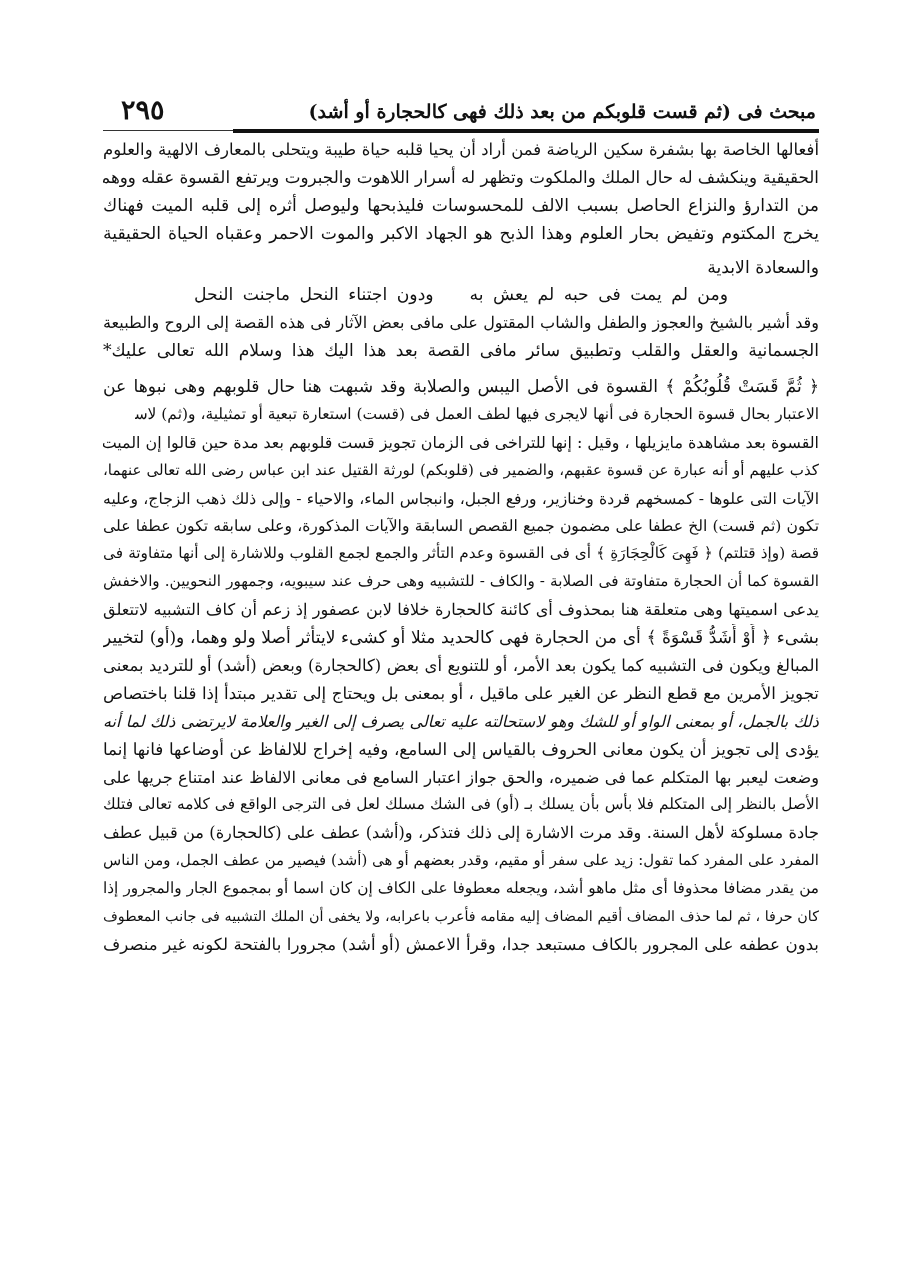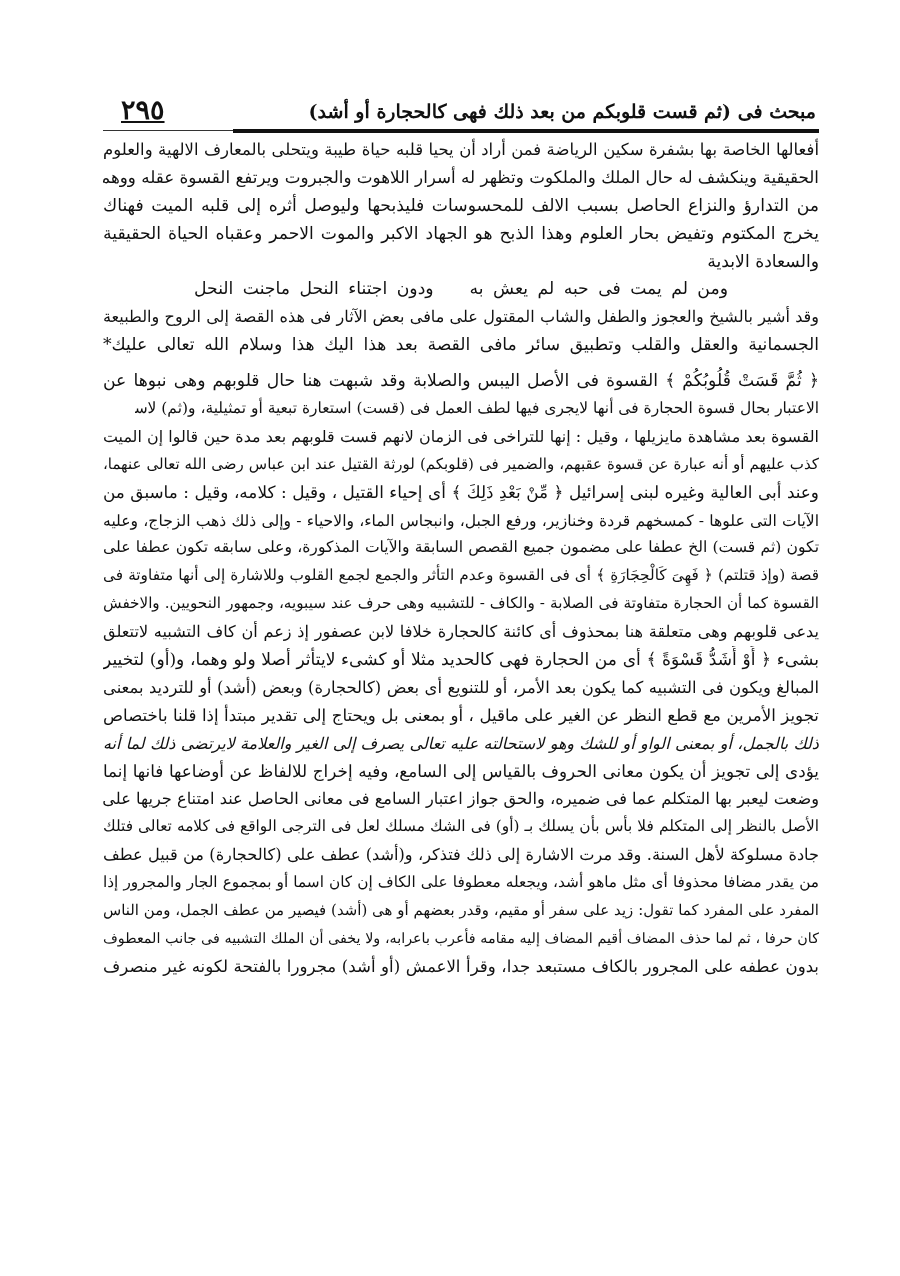--- a/index.html
+++ b/index.html
@@ -10,21 +10,21 @@
     .page { position: absolute; left: 103px; top: 92px; width: 716px; }
     .header {
       position: relative; height: 42px; direction: rtl;
     }
     .header-title {
       position: absolute; right: 3px; top: 8px; font-size: 19px; font-weight: bold;
       white-space: nowrap;
     }
     .page-number {
       position: absolute; left: 18px; top: 2px; font-size: 27px; font-weight: bold;
-      letter-spacing: 3px; direction: ltr; text-decoration: underline;
+      letter-spacing: 3px; direction: ltr;
     }
     .rule-thin { position: absolute; left: 0; top: 38px; width: 130px; height: 1px; background: #333; }
     .rule-thick { position: absolute; left: 130px; right: 0; top: 37px; height: 4px; background: #111; }
     .body { direction: rtl; margin-top: 2px; }
     .line {
       font-size: 17.2px; line-height: 27.9px; height: 27.9px; white-space: nowrap;
       text-align: justify; text-align-last: justify; overflow: hidden;
     }
     .line.short { text-align-last: right; }
     .verse {
@@ -42,47 +42,46 @@
     <div class="page-number">٢٩٥</div>
     <div class="rule-thin"></div>
     <div class="rule-thick"></div>
   </div>
 
   <div class="body">
     <div class="line" style="white-space: nowrap; font-size: 16.482px;">أفعالها الخاصة بها بشفرة سكين الرياضة فمن أراد أن يحيا قلبه حياة طيبة ويتحلى بالمعارف الالهية والعلوم</div>
     <div class="line" style="white-space: nowrap; font-size: 16.7406px;">الحقيقية وينكشف له حال الملك والملكوت وتظهر له أسرار اللاهوت والجبروت ويرتفع القسوة عقله ووهمه</div>
     <div class="line" style="white-space: nowrap;">من التدارؤ والنزاع الحاصل بسبب الالف للمحسوسات فليذبحها وليوصل أثره إلى قلبه الميت فهناك</div>
     <div class="line" style="white-space: nowrap;">يخرج المكتوم وتفيض بحار العلوم وهذا الذبح هو الجهاد الاكبر والموت الاحمر وعقباه الحياة الحقيقية</div>
-    <div class="line short" style="white-space: nowrap;">والسعادة الابدية</div>
+    <div class="line short" style="white-space: nowrap; margin-top: 6px;">والسعادة الابدية</div>
 
     <div class="line verse" style="white-space: nowrap;">
       <span>ومن لم يمت فى حبه لم يعش به</span><span class="gap"></span><span>ودون اجتناء النحل ماجنت النحل</span>
     </div>
 
     <div class="line" style="white-space: nowrap; font-size: 16.0555px;">وقد أشير بالشيخ والعجوز والطفل والشاب المقتول على مافى بعض الآثار فى هذه القصة إلى الروح والطبيعة</div>
     <div class="line" style="white-space: nowrap;">الجسمانية والعقل والقلب وتطبيق سائر مافى القصة بعد هذا اليك هذا وسلام الله تعالى عليك*</div>
 
     <div class="para-gap"></div>
 
     <div class="line" style="white-space: nowrap;">﴿ ثُمَّ قَسَتْ قُلُوبُكُمْ ﴾ القسوة فى الأصل اليبس والصلابة وقد شبهت هنا حال قلوبهم وهى نبوها عن</div>
     <div class="line" style="white-space: nowrap; font-size: 15.4724px; margin-left: 32px;">الاعتبار بحال قسوة الحجارة فى أنها لايجرى فيها لطف العمل فى (قست) استعارة تبعية أو تمثيلية، و(ثم) لاستبعاد</div>
-    <div class="line" style="white-space: nowrap; font-size: 15.8822px;">القسوة بعد مشاهدة مايزيلها ، وقيل : إنها للتراخى فى الزمان لانهم قست قلوبهم بعد مدة حين قالوا إن الميت</div>
+    <div class="line" style="white-space: nowrap; font-size: 15.8822px;">القسوة بعد مشاهدة مايزيلها ، وقيل : إنها للتراخى فى الزمان تجويز قست قلوبهم بعد مدة حين قالوا إن الميت</div>
     <div class="line" style="white-space: nowrap; font-size: 15.0351px;">كذب عليهم أو أنه عبارة عن قسوة عقبهم، والضمير فى (قلوبكم) لورثة القتيل عند ابن عباس رضى الله تعالى عنهما،</div>
-    <div class="line" style="white-space: nowrap; font-size: 16.8402px;">وعند أبى العالية وغيره لبنى إسرائيل ﴿ مِّنْ بَعْدِ ذَلِكَ ﴾ أى إحياء القتيل ، وقيل : كلامه، وقيل : ماسبق من</div>
     <div class="line" style="white-space: nowrap; font-size: 15.6315px;">الآيات التى علوها - كمسخهم قردة وخنازير، ورفع الجبل، وانبجاس الماء، والاحياء - وإلى ذلك ذهب الزجاج، وعليه</div>
     <div class="line" style="white-space: nowrap; font-size: 15.6197px;">تكون (ثم قست) الخ عطفا على مضمون جميع القصص السابقة والآيات المذكورة، وعلى سابقه تكون عطفا على</div>
     <div class="line" style="white-space: nowrap; font-size: 15.3182px;">قصة (وإذ قتلتم) ﴿ فَهِىَ كَالْحِجَارَةِ ﴾ أى فى القسوة وعدم التأثر والجمع لجمع القلوب وللاشارة إلى أنها متفاوتة فى</div>
     <div class="line" style="white-space: nowrap; font-size: 15.2183px;">القسوة كما أن الحجارة متفاوتة فى الصلابة - والكاف - للتشبيه وهى حرف عند سيبويه، وجمهور النحويين. والاخفش</div>
-    <div class="line" style="white-space: nowrap; font-size: 16.1478px;">يدعى قلوبهم وهى متعلقة هنا بمحذوف أى كائنة كالحجارة خلافا لابن عصفور إذ زعم أن كاف التشبيه لاتتعلق</div>
+    <div class="line" style="white-space: nowrap; font-size: 16.1478px;">يدعى اسميتها وهى متعلقة هنا بمحذوف أى كائنة كالحجارة خلافا لابن عصفور إذ زعم أن كاف التشبيه لاتتعلق</div>
     <div class="line" style="white-space: nowrap; font-size: 17.0972px;">بشىء ﴿ أَوْ أَشَدُّ قَسْوَةً ﴾ أى من الحجارة فهى كالحديد مثلا أو كشىء لايتأثر أصلا ولو وهما، و(أو) لتخيير</div>
     <div class="line" style="white-space: nowrap; font-size: 16.3935px;">المبالغ ويكون فى التشبيه كما يكون بعد الأمر، أو للتنويع أى بعض (كالحجارة) وبعض (أشد) أو للترديد بمعنى</div>
     <div class="line" style="white-space: nowrap; font-size: 16.6168px;">تجويز الأمرين مع قطع النظر عن الغير على ماقيل ، أو بمعنى بل ويحتاج إلى تقدير مبتدأ إذا قلنا باختصاص</div>
     <div class="line" style="white-space: nowrap; font-size: 15.9966px; font-style: italic;">ذلك بالجمل، أو بمعنى الواو أو للشك وهو لاستحالته عليه تعالى يصرف إلى الغير والعلامة لايرتضى ذلك لما أنه</div>
     <div class="line" style="white-space: nowrap; font-size: 16.798px; font-family: Liberation Serif, serif;">يؤدى إلى تجويز أن يكون معانى الحروف بالقياس إلى السامع، وفيه إخراج للالفاظ عن أوضاعها فانها إنما</div>
-    <div class="line" style="white-space: nowrap; font-size: 16.1954px;">وضعت ليعبر بها المتكلم عما فى ضميره، والحق جواز اعتبار السامع فى معانى الحاصل عند امتناع جريها على</div>
+    <div class="line" style="white-space: nowrap; font-size: 16.1954px;">وضعت ليعبر بها المتكلم عما فى ضميره، والحق جواز اعتبار السامع فى معانى الالفاظ عند امتناع جريها على</div>
     <div class="line" style="white-space: nowrap; font-size: 15.3557px;">الأصل بالنظر إلى المتكلم فلا بأس بأن يسلك بـ (أو) فى الشك مسلك لعل فى الترجى الواقع فى كلامه تعالى فتلك</div>
     <div class="line" style="white-space: nowrap; font-size: 16.1661px;">جادة مسلوكة لأهل السنة. وقد مرت الاشارة إلى ذلك فتذكر، و(أشد) عطف على (كالحجارة) من قبيل عطف</div>
+    <div class="line" style="white-space: nowrap; font-size: 14.9164px;">المفرد على المفرد كما تقول: زيد على سفر أو مقيم، وقدر بعضهم أو هى (أشد) فيصير من عطف الجمل، ومن الناس</div>
     <div class="line" style="white-space: nowrap; font-size: 15.3227px;">من يقدر مضافا محذوفا أى مثل ماهو أشد، ويجعله معطوفا على الكاف إن كان اسما أو بمجموع الجار والمجرور إذا</div>
-    <div class="line" style="white-space: nowrap; font-size: 14.9164px;">المفرد على المفرد كما تقول: زيد على سفر أو مقيم، وقدر بعضهم أو هى (أشد) فيصير من عطف الجمل، ومن الناس</div>
     <div class="line" style="white-space: nowrap; font-size: 14.316px;">كان حرفا ، ثم لما حذف المضاف أقيم المضاف إليه مقامه فأعرب باعرابه، ولا يخفى أن الملك التشبيه فى جانب المعطوف</div>
     <div class="line" style="white-space: nowrap; font-size: 16.6274px;">بدون عطفه على المجرور بالكاف مستبعد جدا، وقرأ الاعمش (أو أشد) مجرورا بالفتحة لكونه غير منصرف</div>
   </div>
 </div>
 
 </body></html>

